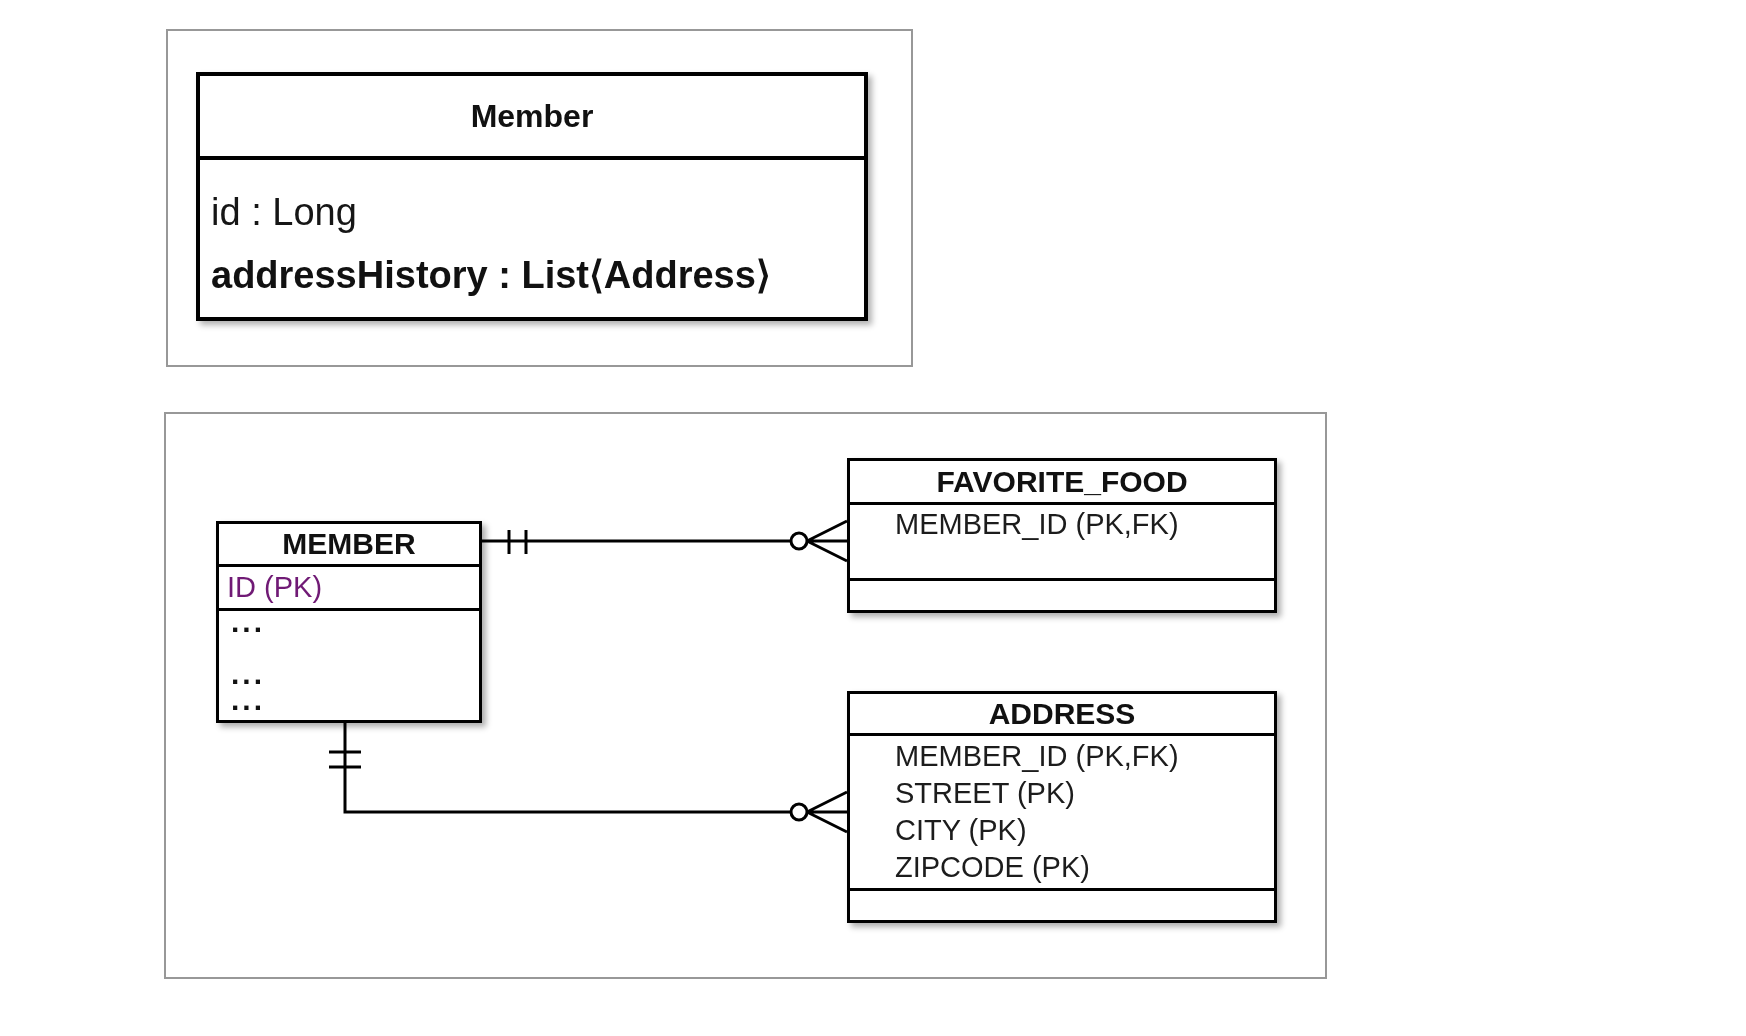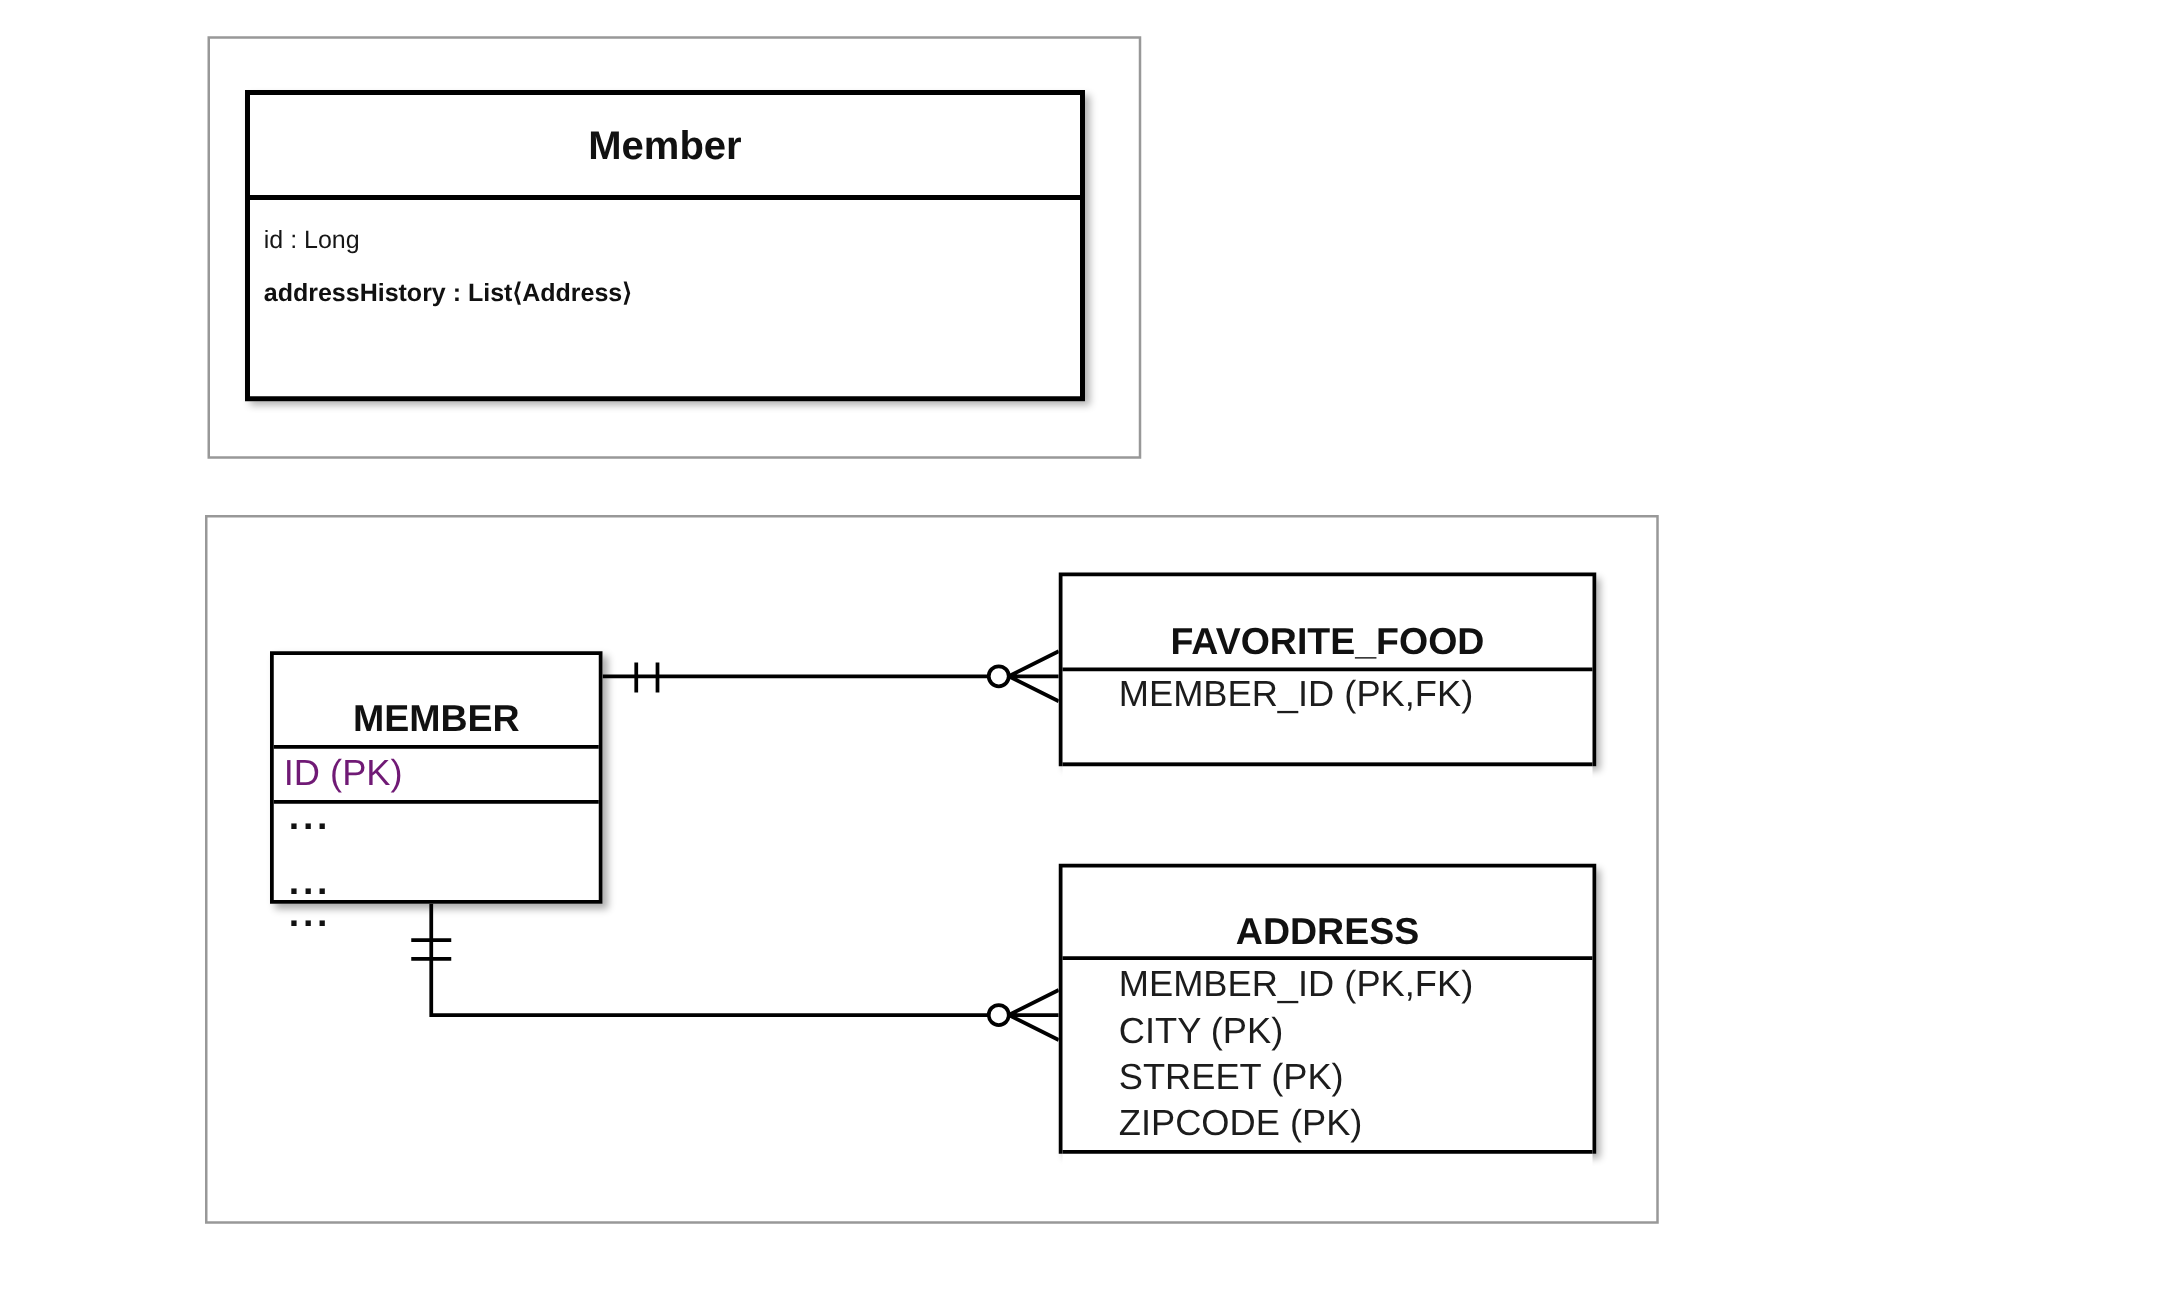--- a/index.html
+++ b/index.html
@@ -38,36 +38,36 @@
     z-index: 3;
     box-shadow: 4px 4px 6px rgba(0,0,0,0.30);
   }
   .uml-title {
     height: 80px;
     border-bottom: 4px solid #000;
     display: flex; align-items: center; justify-content: center;
     font-size: 32px; font-weight: bold;
   }
   .uml-attrs { padding: 11px 0 0 11px; }
-  .uml-attr  { font-size: 20px; line-height: 43px; white-space: nowrap; }
+  .uml-attr  { font-size: 38px; line-height: 43px; white-space: nowrap; margin-top: 20px; }
   .uml-attr.regular { font-weight: 400; color: #161616; }
   .uml-attr.bold    { font-weight: bold; }
 
   
   .er-table {
     position: absolute;
     border: 3px solid #000;
     background: #fff;
     z-index: 3;
     box-shadow: 4px 4px 6px rgba(0,0,0,0.32);
   }
   .er-title {
     border-bottom: 3px solid #000;
     display: flex; align-items: center; justify-content: center;
-    font-weight: bold; font-size: 30px; margin-top: 32px;
+    font-weight: bold; font-size: 30px;
   }
   .er-rows { padding-left: 10px; margin-left: 35px; }
   .er-row  { font-size: 29px; white-space: nowrap; color: #1c1c1c; }
   .er-empty-row { border-top: 3px solid #000; background: #fff; }
 
   .tbl-member { left: 216px; top: 521px; width: 260px; height: 196px; }
   .tbl-member .er-title { height: 40px; }
   .tbl-member .pk-row {
     height: 41px; border-bottom: 3px solid #000;
     font-size: 29px; color: #701a75;
@@ -154,20 +154,20 @@
     <div class="er-rows">
       <div class="er-row">MEMBER_ID (PK,FK)</div>
     </div>
     <div class="er-empty-row"></div>
   </div>
 
   <div class="er-table tbl-address">
     <div class="er-title">ADDRESS</div>
     <div class="er-rows">
       <div class="er-row">MEMBER_ID (PK,FK)</div>
+      <div class="er-row">STREET (PK)</div>
       <div class="er-row">CITY (PK)</div>
-      <div class="er-row">STREET (PK)</div>
       <div class="er-row">ZIPCODE (PK)</div>
     </div>
     <div class="er-empty-row"></div>
   </div>
 
 </div>
 
 </body></html>

